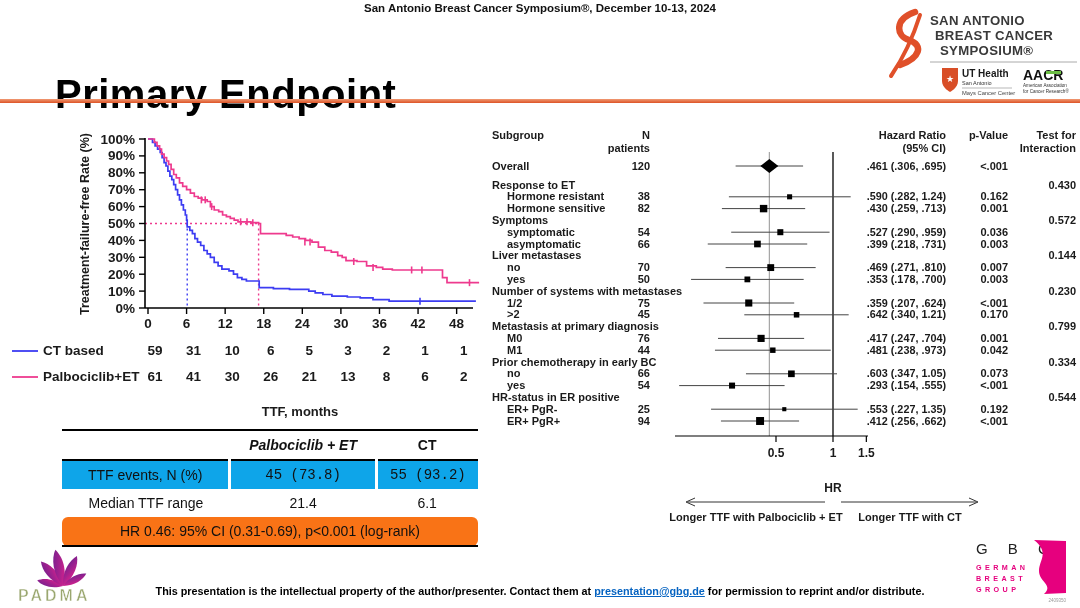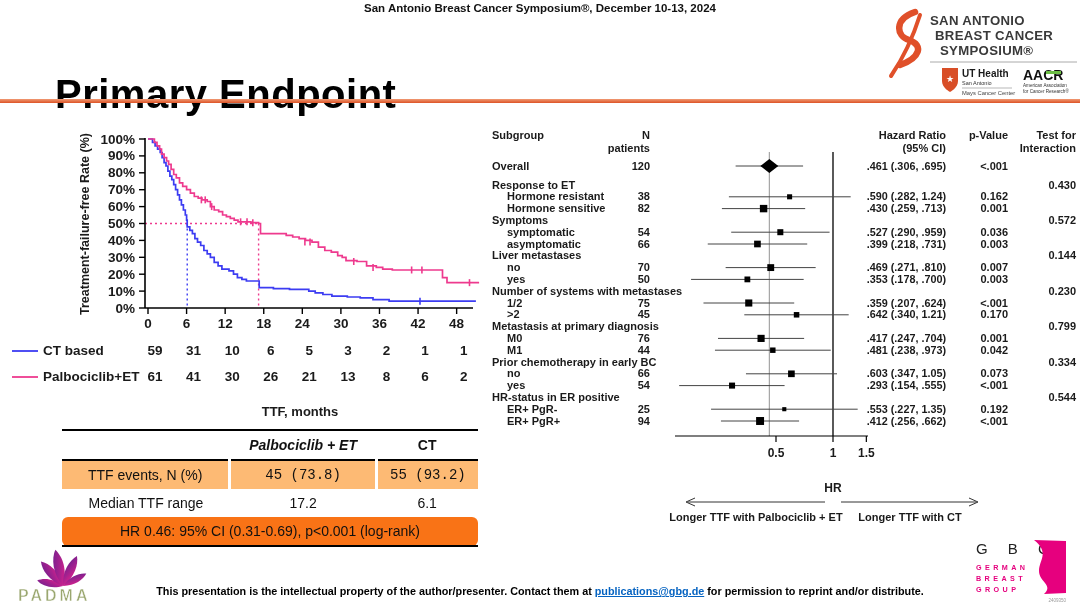--- a/index.html
+++ b/index.html
@@ -10,21 +10,21 @@
   .title{left:55px;top:32px;font-size:40px;font-weight:800;letter-spacing:.5px;color:#000;margin-top:40px;}
   .orange-rule{left:0;top:99px;width:1080px;height:4px;
                background:linear-gradient(#f09a74,#dd5326);}
   svg{display:block;}
   svg text{font-family:"Liberation Sans",sans-serif;}
   
   .ttf-table{left:62px;top:429px;width:416px;border-collapse:collapse;font-size:14px;}
   .ttf-table td,.ttf-table th{text-align:center;padding:4px 2px;height:20px;}
   .ttf-table thead tr{border-top:2.5px solid #000;border-bottom:2.5px solid #000;}
   .ttf-table th{font-weight:700;}
-  .gray td{background:#fdba74;}
+  .gray td{background:#0ea5e9;}
   .gray td+td{border-left:3px solid #fff;font-family:Liberation Mono, monospace;}
   .ttf-table tr.last{border-top:0;border-bottom:2.5px solid #000;}
   .ttf-table tr.last td{background:#f97316;border-radius:6px;}
   .colA{width:170px;} .colB{width:146px;font-style:italic;} .colC{width:100px;}
   
   .median{left:0;top:549px;width:100%;text-align:center;font-size:17.5px;font-weight:700;color:#000;}
   .disclaimer{left:0;top:585px;width:100%;text-align:center;font-size:10.8px;font-weight:700;color:#000;}
   .disclaimer a{color:#0563c1;text-decoration:underline;}
 </style>
 </head>
@@ -291,21 +291,21 @@
       </tr>
     </thead>
     <tbody>
       <tr class="gray">
         <td>TTF events, N (%)</td>
         <td>45 (73.8)</td>
         <td>55 (93.2)</td>
       </tr>
       <tr>
         <td>Median TTF range</td>
-        <td>17.2</td>
+        <td>21.4</td>
         <td>6.1</td>
       </tr>
       <tr class="last">
         <td colspan="3">HR 0.46: 95% CI (0.31-0.69), p&lt;0.001 (log-rank)</td>
       </tr>
     </tbody>
   </table>
 
   <svg class="abs" style="left:6px;top:542px;" width="112" height="64" viewBox="0 0 112 64">
     <defs>
@@ -319,21 +319,21 @@
       <path transform="rotate(-78) scale(0.8)" d="M0,0 C-7,-13 -5,-26 0,-33 C5,-26 7,-13 0,0 Z" fill="url(#pg)"></path>
       <path transform="rotate(-42)" d="M0,0 C-7,-13 -5,-26 0,-33 C5,-26 7,-13 0,0 Z" fill="url(#pg)"></path>
       <path transform="rotate(-12) scale(1.12)" d="M0,0 C-7,-13 -5,-26 0,-33 C5,-26 7,-13 0,0 Z" fill="url(#pg)"></path>
       <path transform="rotate(25)" d="M0,0 C-7,-13 -5,-26 0,-33 C5,-26 7,-13 0,0 Z" fill="url(#pg)"></path>
       <path transform="rotate(62) scale(0.8)" d="M0,0 C-7,-13 -5,-26 0,-33 C5,-26 7,-13 0,0 Z" fill="url(#pg)"></path>
     </g>
     <text x="12" y="59" font-size="16" font-weight="800" letter-spacing="3" fill="#9aa76f" stroke="#fff" stroke-width="0.5">PADMA</text>
   </svg>
 
 
-  <div class="abs disclaimer"><span>This presentation is the intellectual property of the author/presenter. Contact them at </span><a href="#">publications@gbg.de</a><span> for permission to reprint and/or distribute.</span></div>
+  <div class="abs disclaimer"><span>This presentation is the intellectual property of the author/presenter. Contact them at </span><a href="#">presentation@gbg.de</a><span> for permission to reprint and/or distribute.</span></div>
 
   <svg class="abs" style="left:962px;top:538px;" width="115" height="66" viewBox="0 0 115 66">
     <text x="14" y="16" font-size="15" font-weight="500" letter-spacing="8" fill="#222">G B G</text>
     <text x="14" y="32" font-size="7.2" font-weight="700" letter-spacing="3.4" fill="#e6007e">GERMAN</text>
     <text x="14" y="43" font-size="7.2" font-weight="700" letter-spacing="3.4" fill="#e6007e">BREAST</text>
     <text x="14" y="54" font-size="7.2" font-weight="700" letter-spacing="3.4" fill="#e6007e">GROUP</text>
     <path d="M72,2 L104,3 L104,55 L82,56 C92,47 77,44 77,33 C77,22 88,15 72,2 Z" fill="#e6007e"></path>
     <text x="104" y="64" font-size="4.5" fill="#999" text-anchor="end">2409350</text>
   </svg>
 

